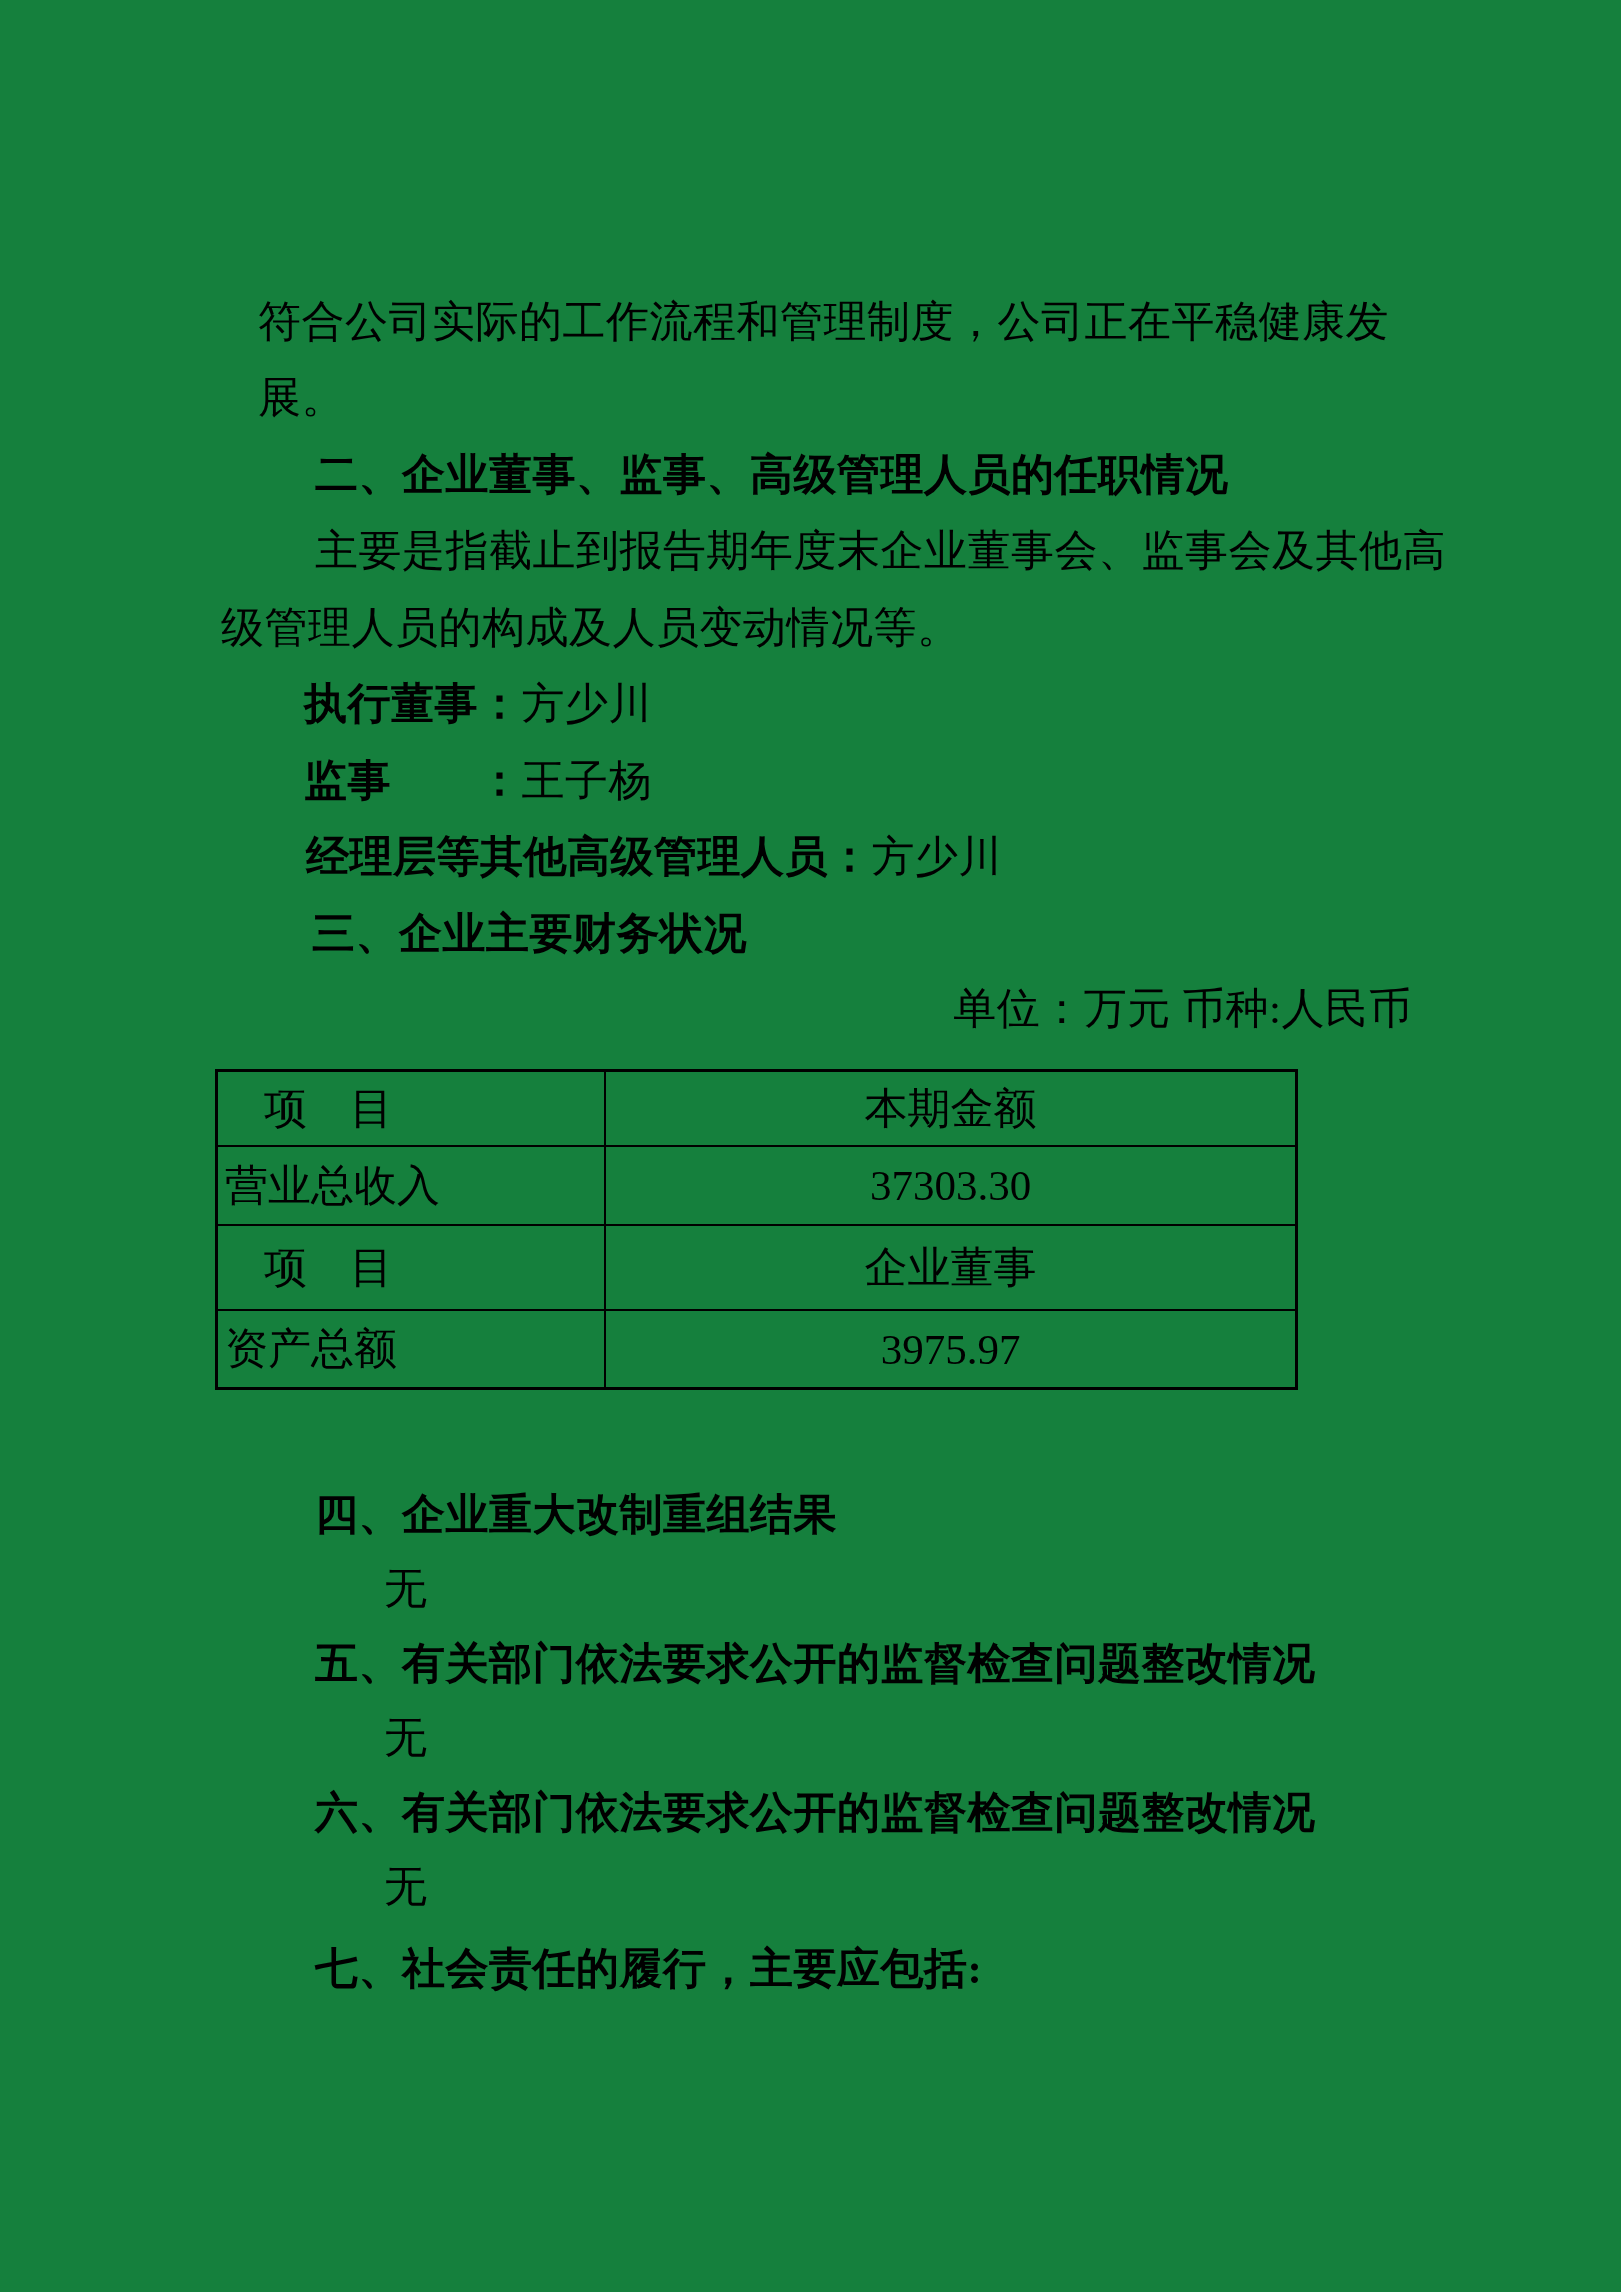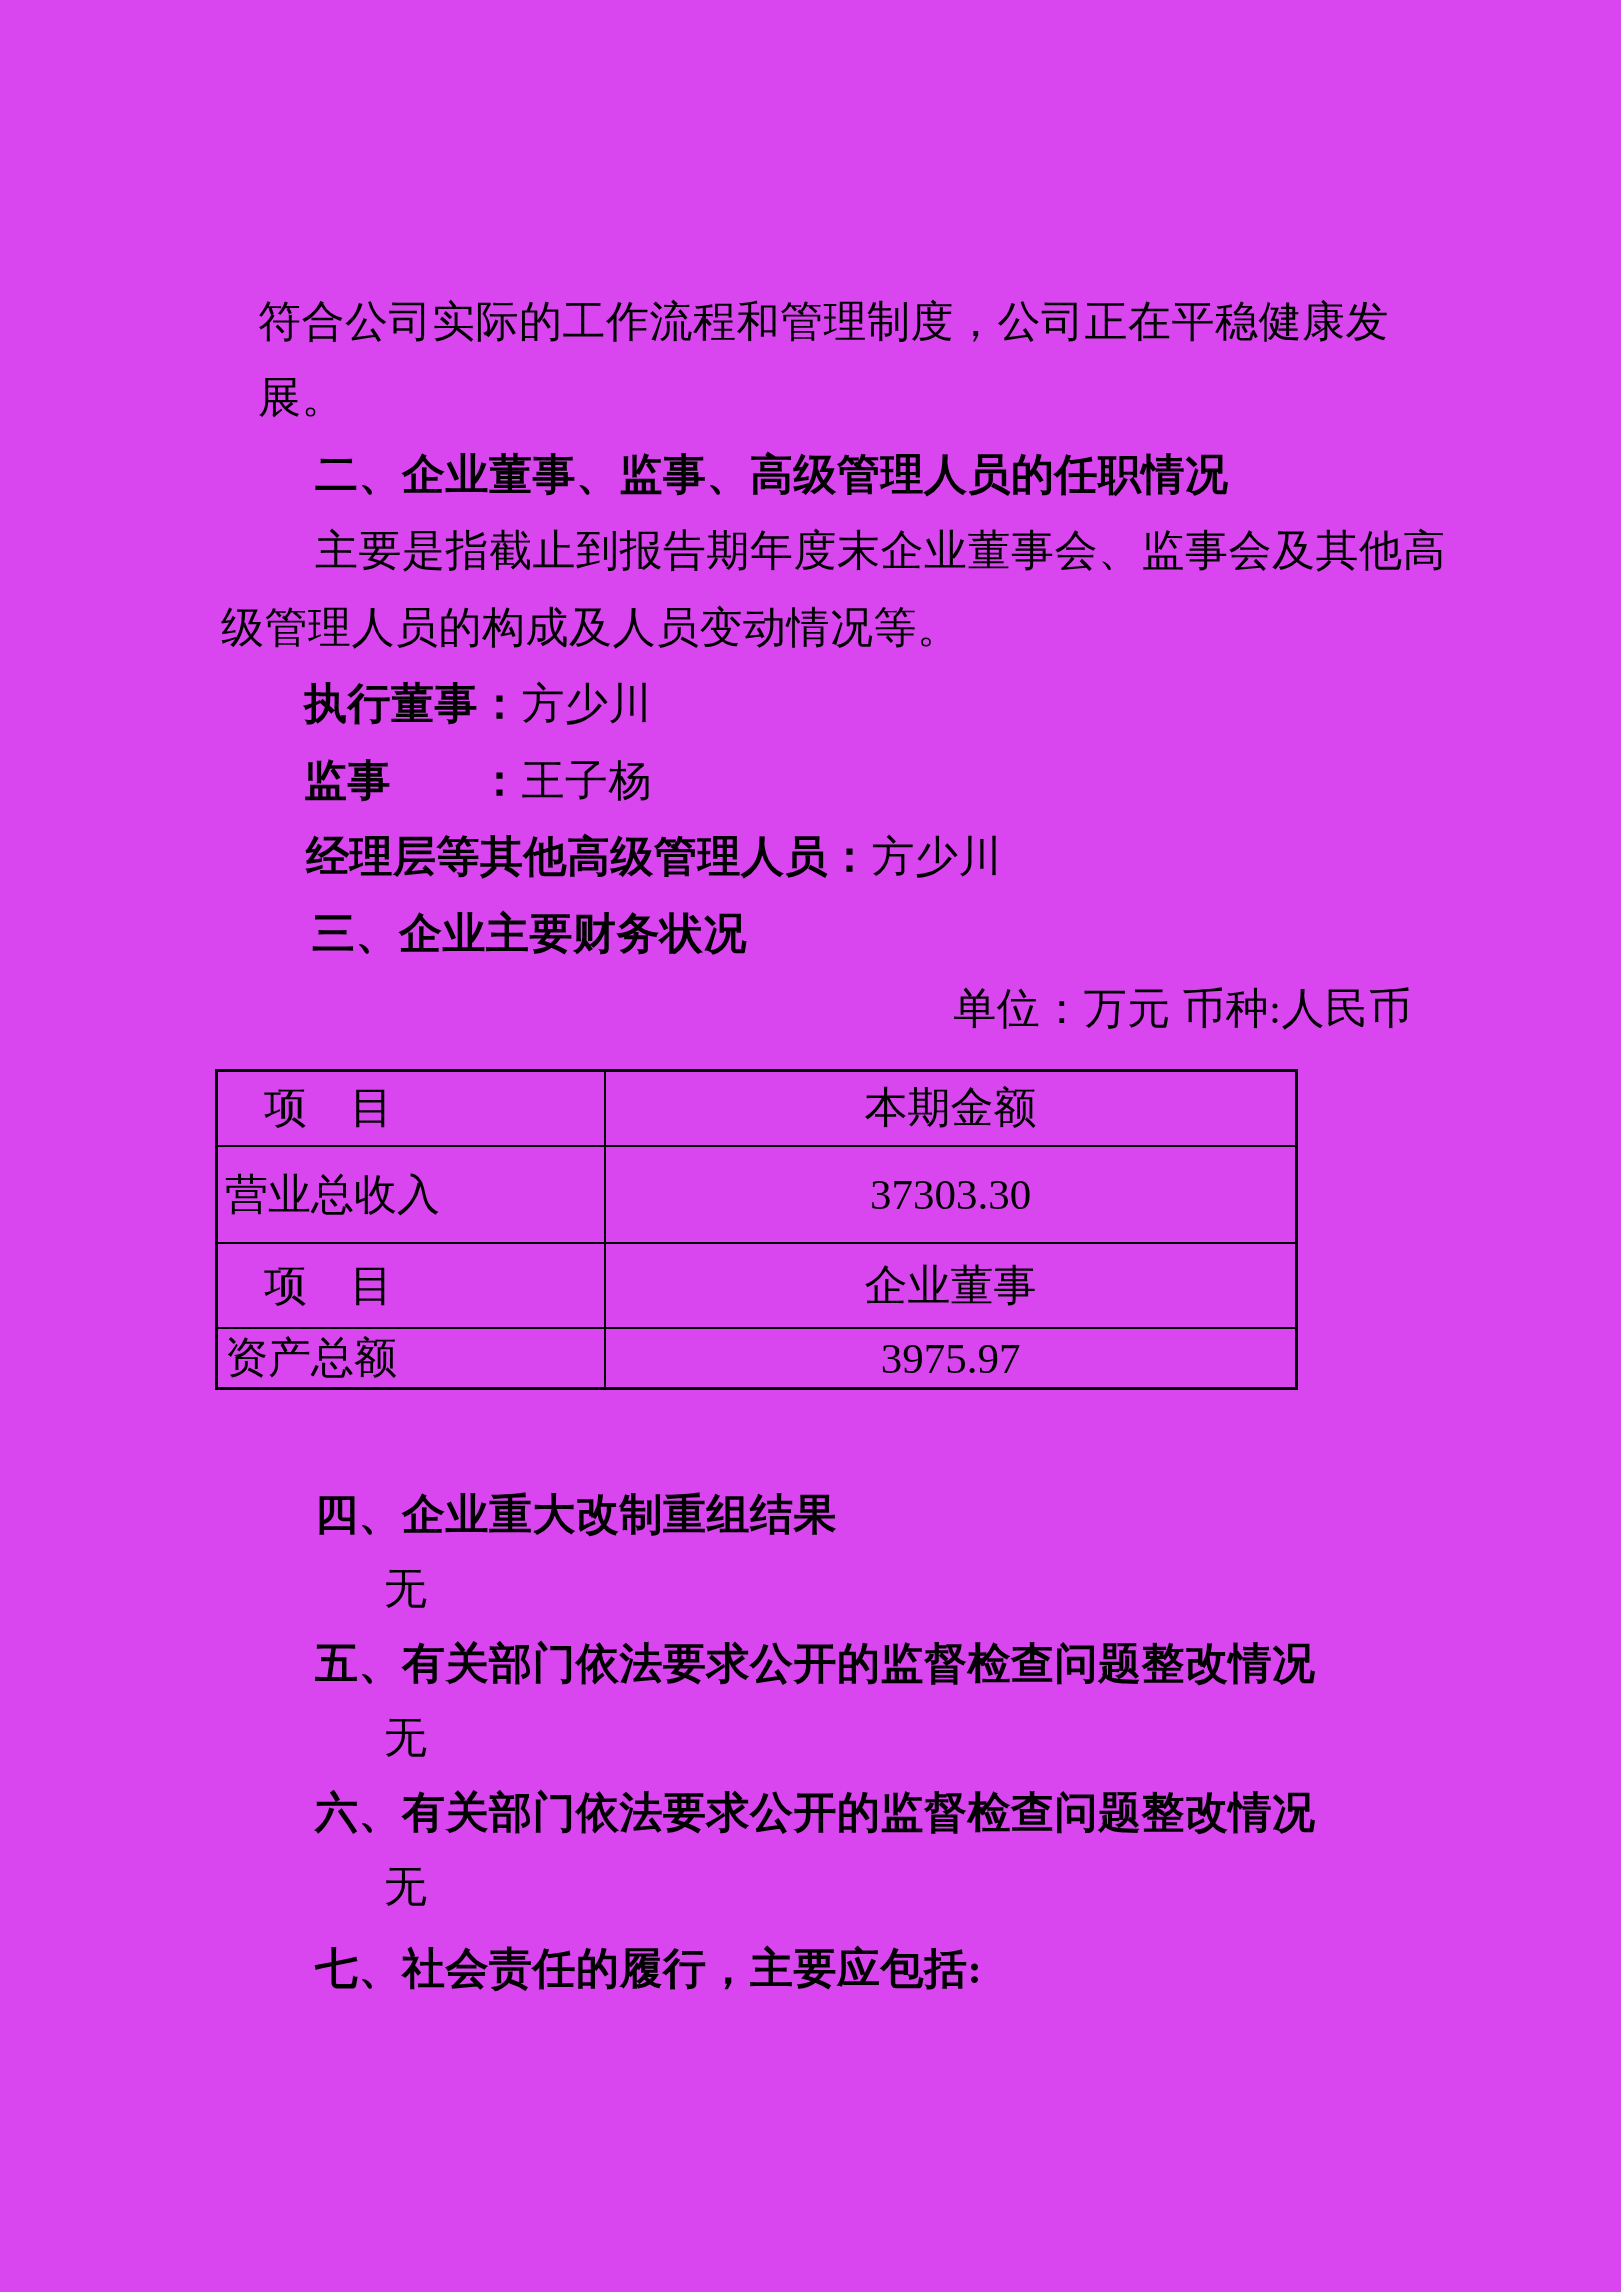--- a/index.html
+++ b/index.html
@@ -1,20 +1,20 @@
 <!DOCTYPE html>
 <html><head>
 <meta charset="utf-8">
 <style>
   html,body { margin:0; padding:0; background:#888; }
   .page {
     position:relative;
     width:1621px; height:2293px;
     margin:0 auto;
-    background:#d946ef;
+    background:#15803d;
     font-family:"Liberation Serif","DejaVu Serif",serif;
     color:#000;
     overflow:hidden;
   }
   .line {
     position:absolute;
     font-size:43px;
     line-height:51px;
     white-space:pre;
     letter-spacing:0.5px;
@@ -46,21 +46,21 @@
     position:absolute;
     top:1069px; left:215px;
     width:1083px; height:321px;
     border:3.9px solid #000;
     box-sizing:border-box;
     display:flex; flex-direction:column;
   }
   .fin-row { display:flex; box-sizing:border-box; }
   .fin-row.rb { border-bottom:2.9px solid #000; }
   .fin-row.r1 { height:75px; }
-  .fin-row.r2 { height:98px; }
+  .fin-row.r2 { height:79px; }
   .fin-row.r3 { height:85px; }
   .fin-row.r4 { flex:1;border-radius:6px; }
   .cell {
     box-sizing:border-box;
     font-size:43px;
     display:flex; align-items:center;
     white-space:pre;
   }
   .cell.item { width:388px; border-right:2.9px solid #000; }
   .cell.item.hdr { padding-left:46px; }

